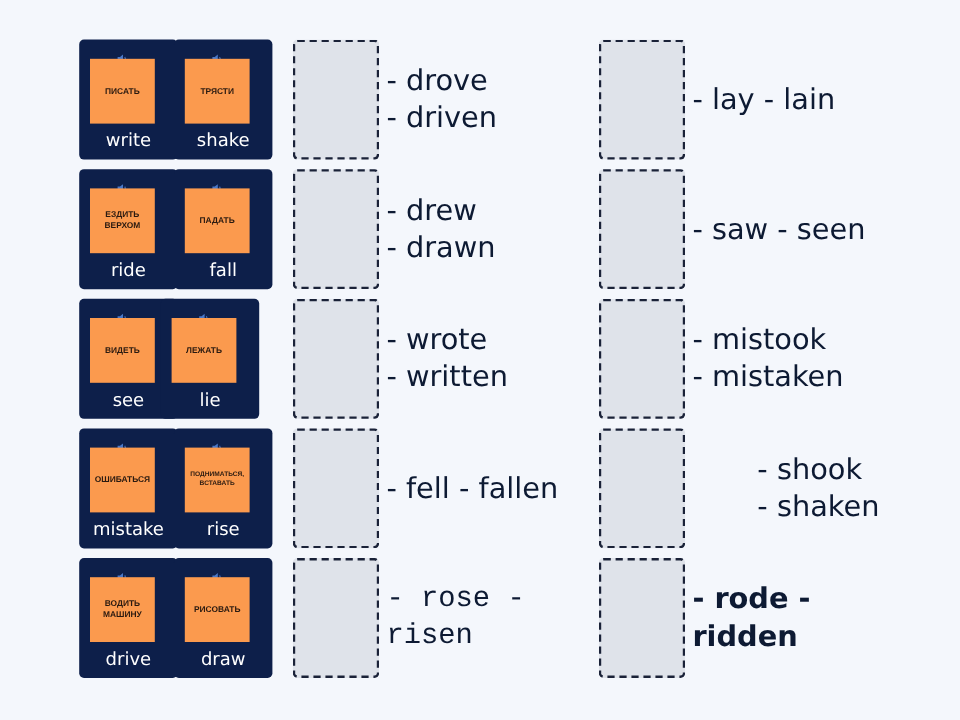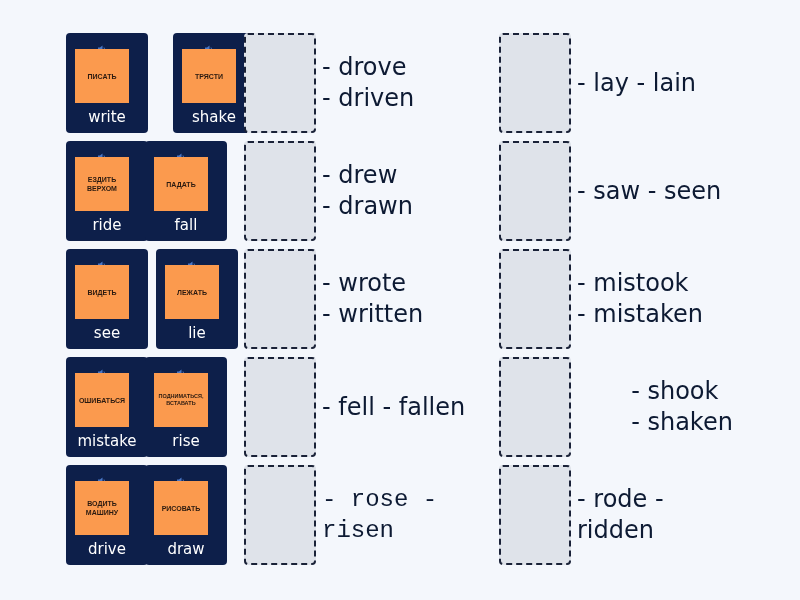--- a/index.html
+++ b/index.html
@@ -20,21 +20,21 @@
     <div class="card" style="left: 66px; top: 33px;">
       <span class="spk"><svg viewBox="0 0 10 8" width="10" height="8">
           <path d="M1 2.5h2l2.5-2v7l-2.5-2h-2z" fill="#4a78c8"></path>
           <path d="M7 2.5q1 1.5 0 3" stroke="#4a78c8" stroke-width="0.9" fill="none"></path>
         </svg></span>
       <div class="img">
         <span class="ru">ПИСАТЬ</span>
       </div>
       <div class="en">write</div>
     </div>
-    <div class="card" style="left: 145px; top: 33px; margin-left: 28px;">
+    <div class="card" style="left: 145px; top: 33px;">
       <span class="spk"><svg viewBox="0 0 10 8" width="10" height="8">
           <path d="M1 2.5h2l2.5-2v7l-2.5-2h-2z" fill="#4a78c8"></path>
           <path d="M7 2.5q1 1.5 0 3" stroke="#4a78c8" stroke-width="0.9" fill="none"></path>
         </svg></span>
       <div class="img">
         <span class="ru">ТРЯСТИ</span>
       </div>
       <div class="en">shake</div>
     </div>
     <div class="card" style="left: 66px; top: 141px;">
@@ -60,21 +60,21 @@
     <div class="card" style="left: 66px; top: 249px;">
       <span class="spk"><svg viewBox="0 0 10 8" width="10" height="8">
           <path d="M1 2.5h2l2.5-2v7l-2.5-2h-2z" fill="#4a78c8"></path>
           <path d="M7 2.5q1 1.5 0 3" stroke="#4a78c8" stroke-width="0.9" fill="none"></path>
         </svg></span>
       <div class="img">
         <span class="ru">ВИДЕТЬ</span>
       </div>
       <div class="en">see</div>
     </div>
-    <div class="card" style="left: 156px; top: 249px;">
+    <div class="card" style="left: 134px; top: 249px;">
       <span class="spk"><svg viewBox="0 0 10 8" width="10" height="8">
           <path d="M1 2.5h2l2.5-2v7l-2.5-2h-2z" fill="#4a78c8"></path>
           <path d="M7 2.5q1 1.5 0 3" stroke="#4a78c8" stroke-width="0.9" fill="none"></path>
         </svg></span>
       <div class="img">
         <span class="ru">ЛЕЖАТЬ</span>
       </div>
       <div class="en">lie</div>
     </div>
     <div class="card" style="left: 66px; top: 357px;">
@@ -153,16 +153,16 @@
       <span style="white-space: pre-line;">- mistook
 - mistaken</span>
     </div>
     <div class="slot" style="left: 499px; top: 357px;"></div>
     <div class="clue" style="left: 597px; top: 357px; justify-content: center;">
       <span style="white-space: pre-line;">- shook
 - shaken</span>
     </div>
     <div class="slot" style="left: 499px; top: 465px;"></div>
     <div class="clue" style="left: 577px; top: 465px;">
-      <span style="white-space: pre-line;">- rode -
+      <span style="white-space: pre-line; font-weight: bold;">- rode -
 ridden</span>
     </div>
   </div>
 
 </body></html>

